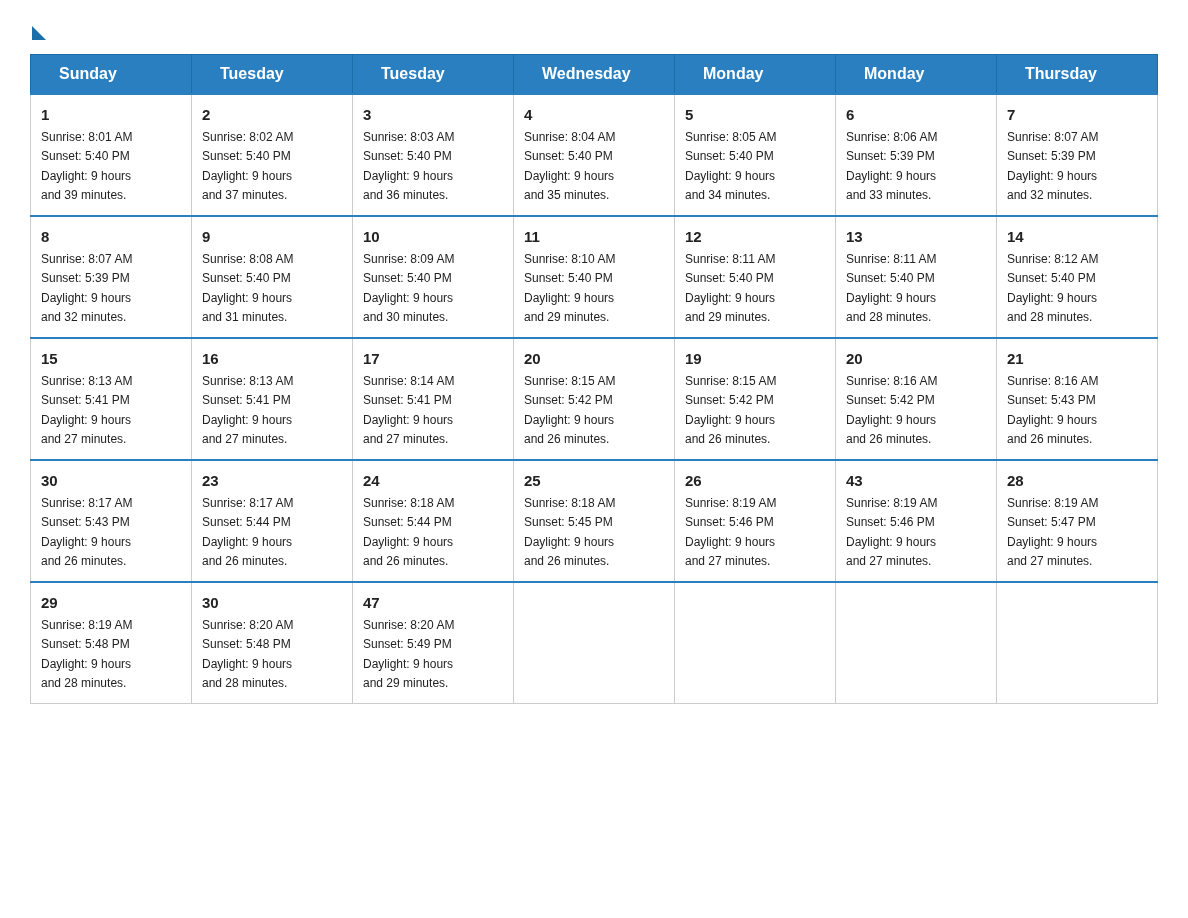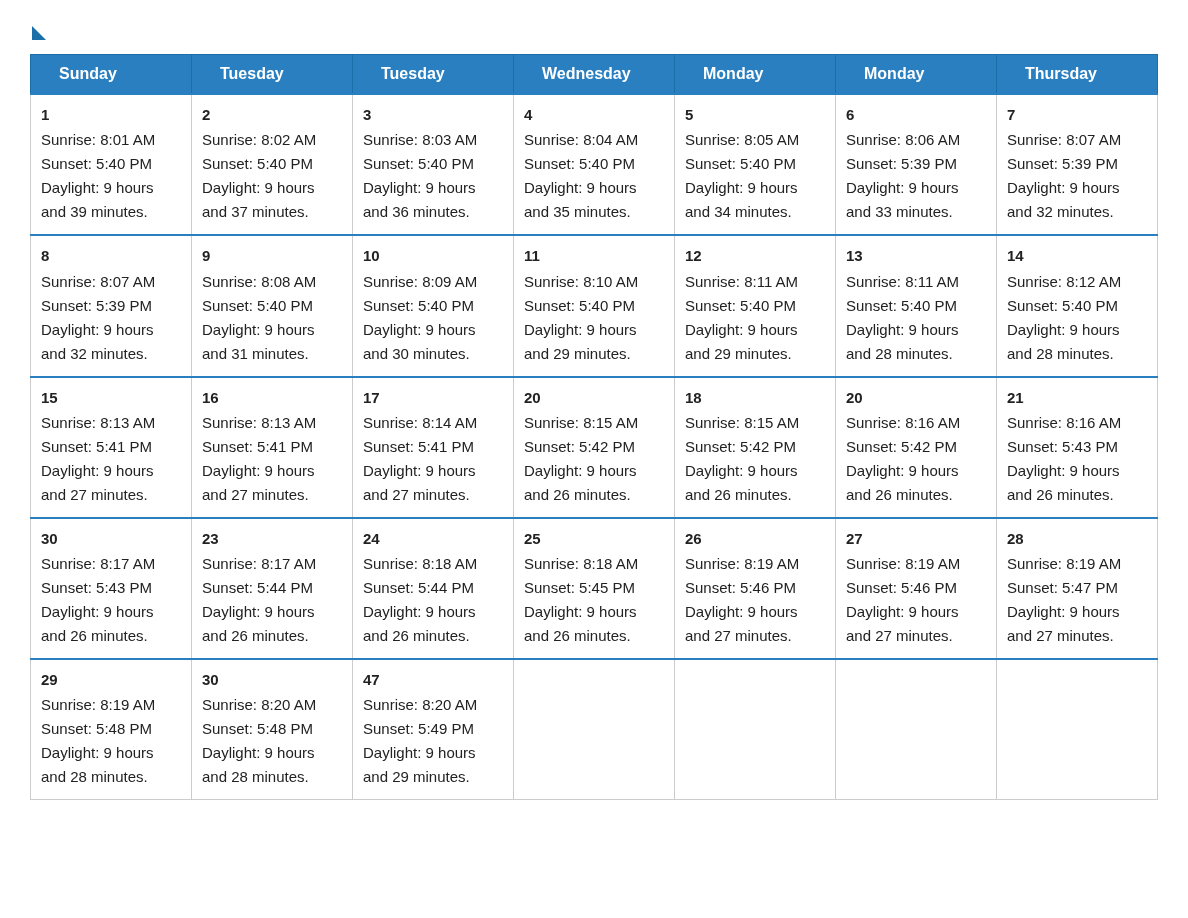--- a/index.html
+++ b/index.html
@@ -84,21 +84,21 @@
       font-size: 13.5px;
       line-height: 1.55;
       min-height: 100px;
     }
     .day-num {
       font-size: 15px;
       font-weight: bold;
       margin-bottom: 2px;
     }
     .day-info {
-      font-size: 15px;
+      font-size: 12px;
       color: #222;
       line-height: 1.6;
     }
     tbody tr td:empty {
       background: #fff;
     }
   </style>
 </head>
 <body>
 
@@ -200,21 +200,21 @@
         </td>
         <td>
           <div class="day-num">17</div>
 <div class="day-info">Sunrise: 8:14 AM<br>Sunset: 5:41 PM<br>Daylight: 9 hours<br>and 27 minutes.</div>
         </td>
         <td>
           <div class="day-num">20</div>
 <div class="day-info">Sunrise: 8:15 AM<br>Sunset: 5:42 PM<br>Daylight: 9 hours<br>and 26 minutes.</div>
         </td>
         <td>
-          <div class="day-num">18</div>
+          <div class="day-num">19</div>
 <div class="day-info">Sunrise: 8:15 AM<br>Sunset: 5:42 PM<br>Daylight: 9 hours<br>and 26 minutes.</div>
         </td>
         <td>
           <div class="day-num">20</div>
 <div class="day-info">Sunrise: 8:16 AM<br>Sunset: 5:42 PM<br>Daylight: 9 hours<br>and 26 minutes.</div>
         </td>
         <td>
           <div class="day-num">21</div>
 <div class="day-info">Sunrise: 8:16 AM<br>Sunset: 5:43 PM<br>Daylight: 9 hours<br>and 26 minutes.</div>
         </td>
@@ -234,21 +234,21 @@
         </td>
         <td>
           <div class="day-num">25</div>
 <div class="day-info">Sunrise: 8:18 AM<br>Sunset: 5:45 PM<br>Daylight: 9 hours<br>and 26 minutes.</div>
         </td>
         <td>
           <div class="day-num">26</div>
 <div class="day-info">Sunrise: 8:19 AM<br>Sunset: 5:46 PM<br>Daylight: 9 hours<br>and 27 minutes.</div>
         </td>
         <td>
-          <div class="day-num">27</div>
+          <div class="day-num">43</div>
 <div class="day-info">Sunrise: 8:19 AM<br>Sunset: 5:46 PM<br>Daylight: 9 hours<br>and 27 minutes.</div>
         </td>
         <td>
           <div class="day-num">28</div>
 <div class="day-info">Sunrise: 8:19 AM<br>Sunset: 5:47 PM<br>Daylight: 9 hours<br>and 27 minutes.</div>
         </td>
       </tr>
       <tr>
         <td>
           <div class="day-num">29</div>

